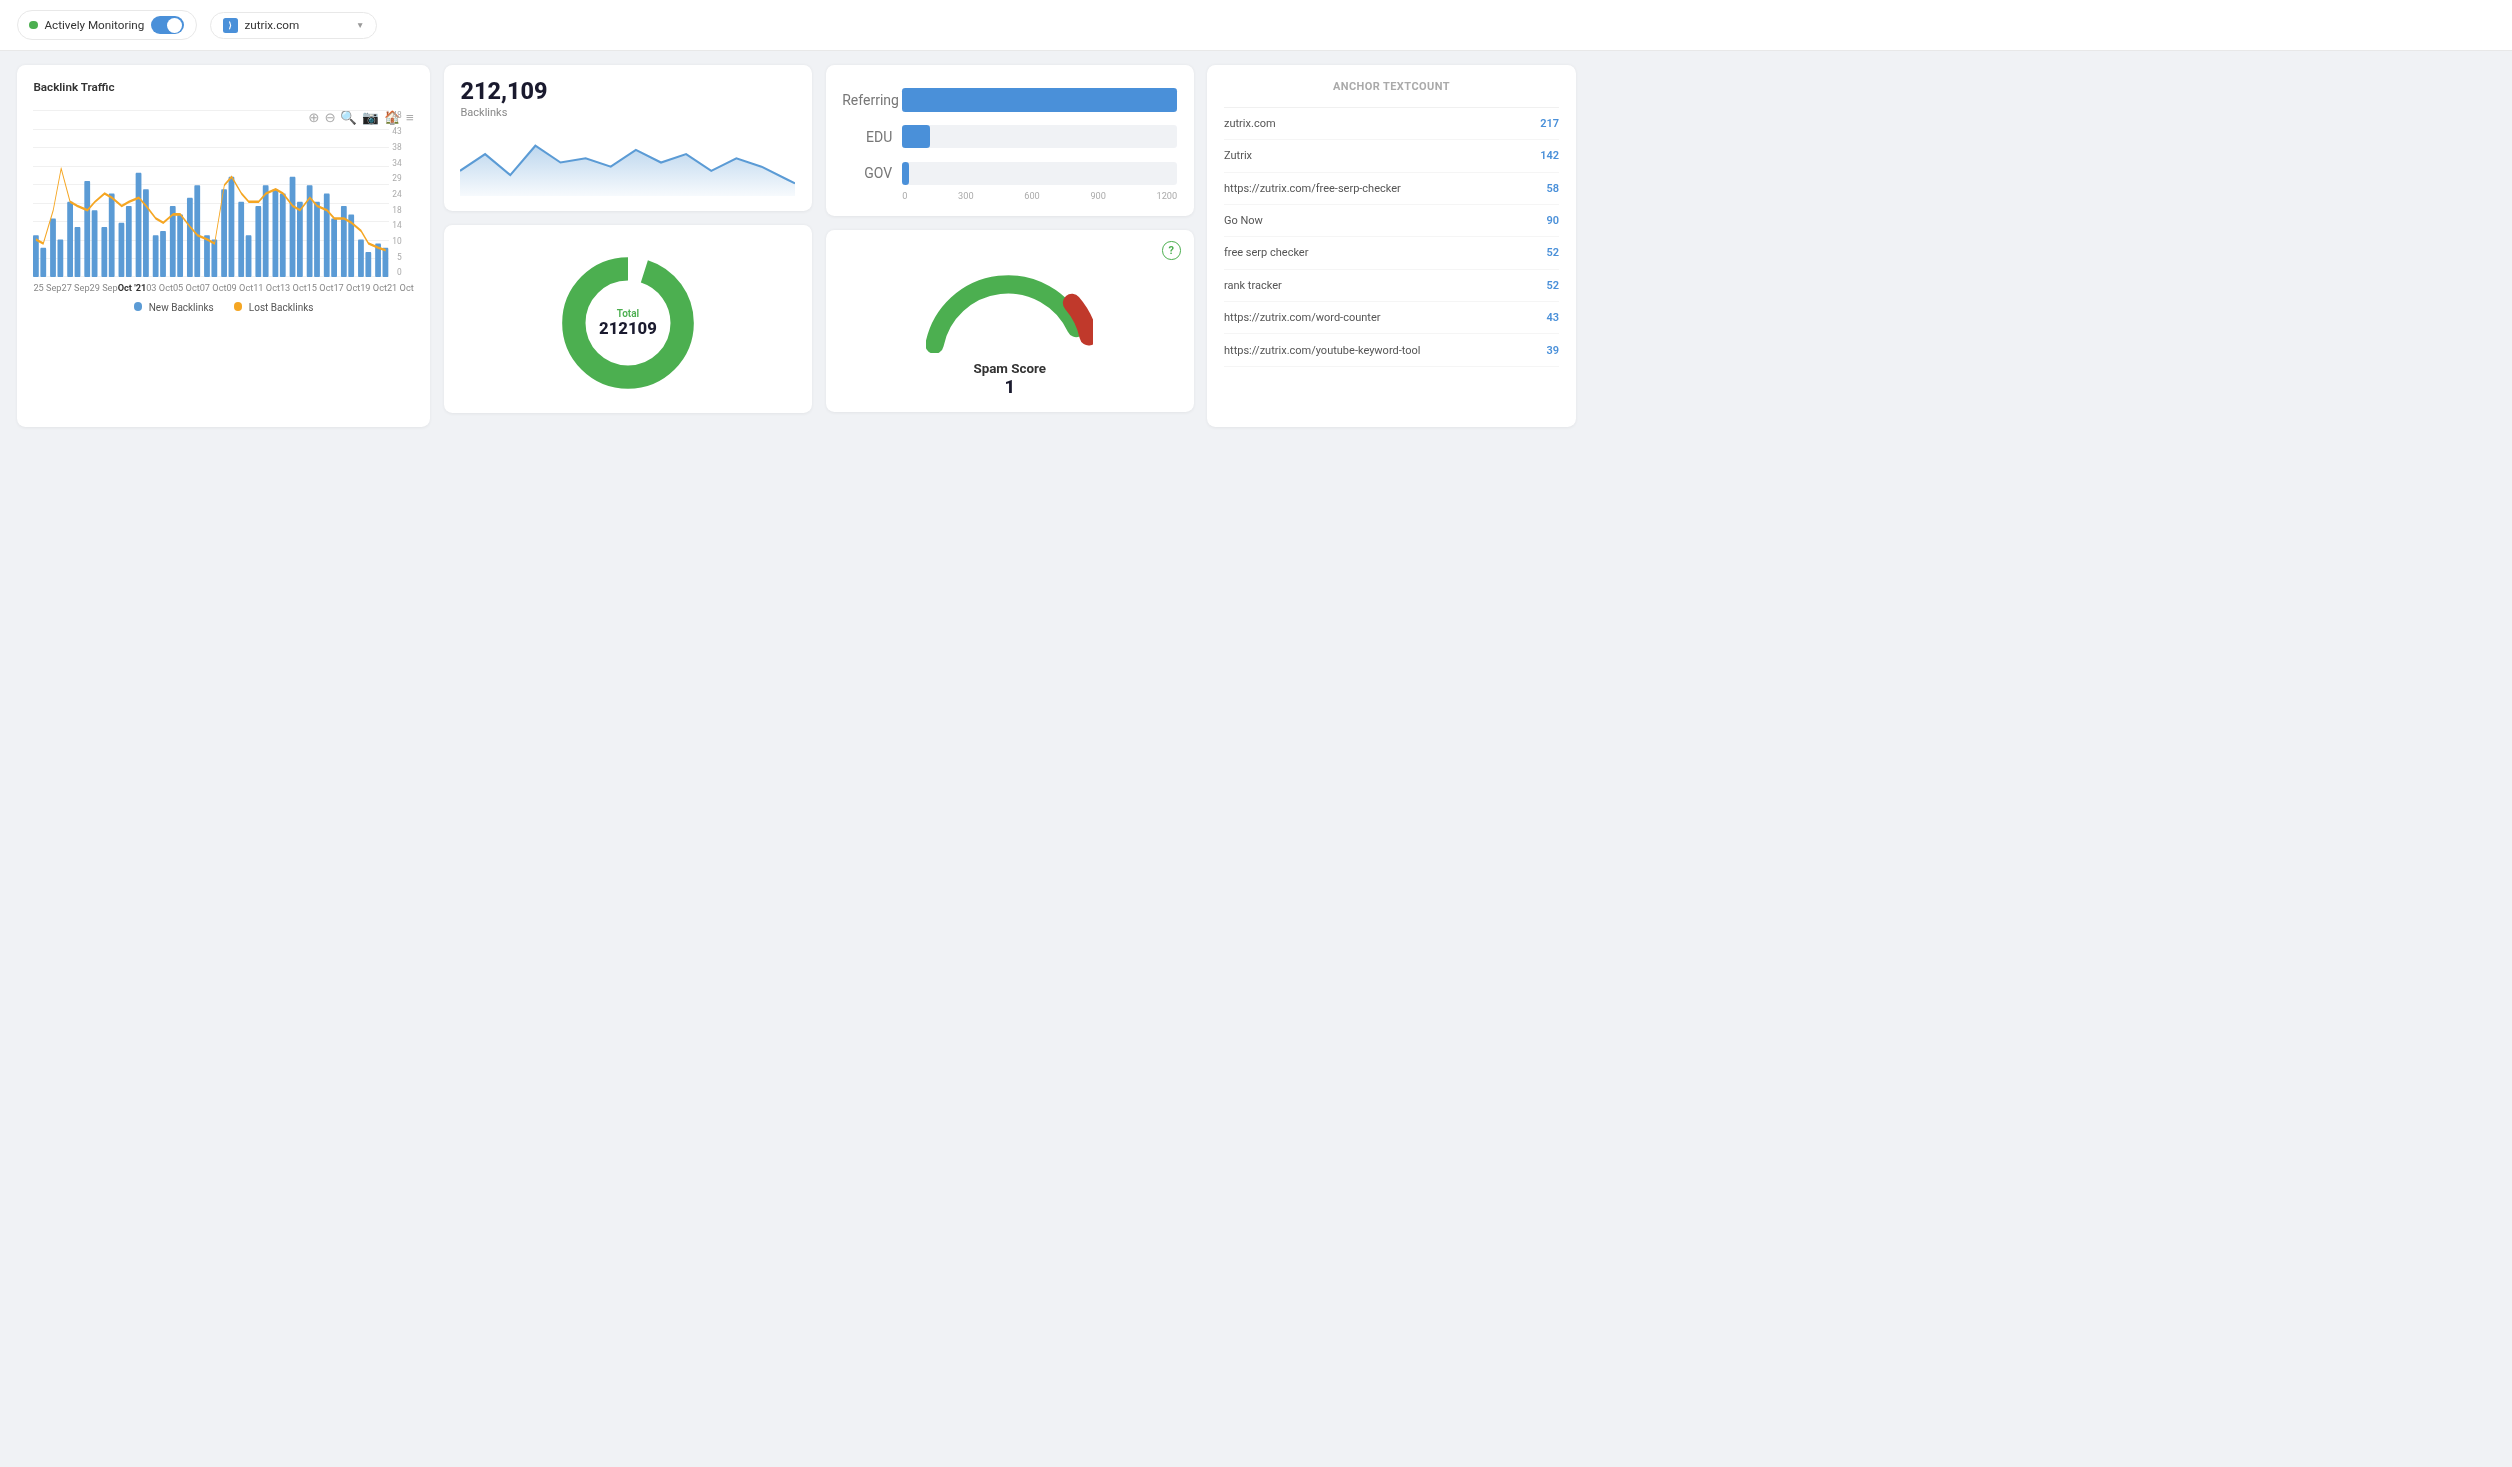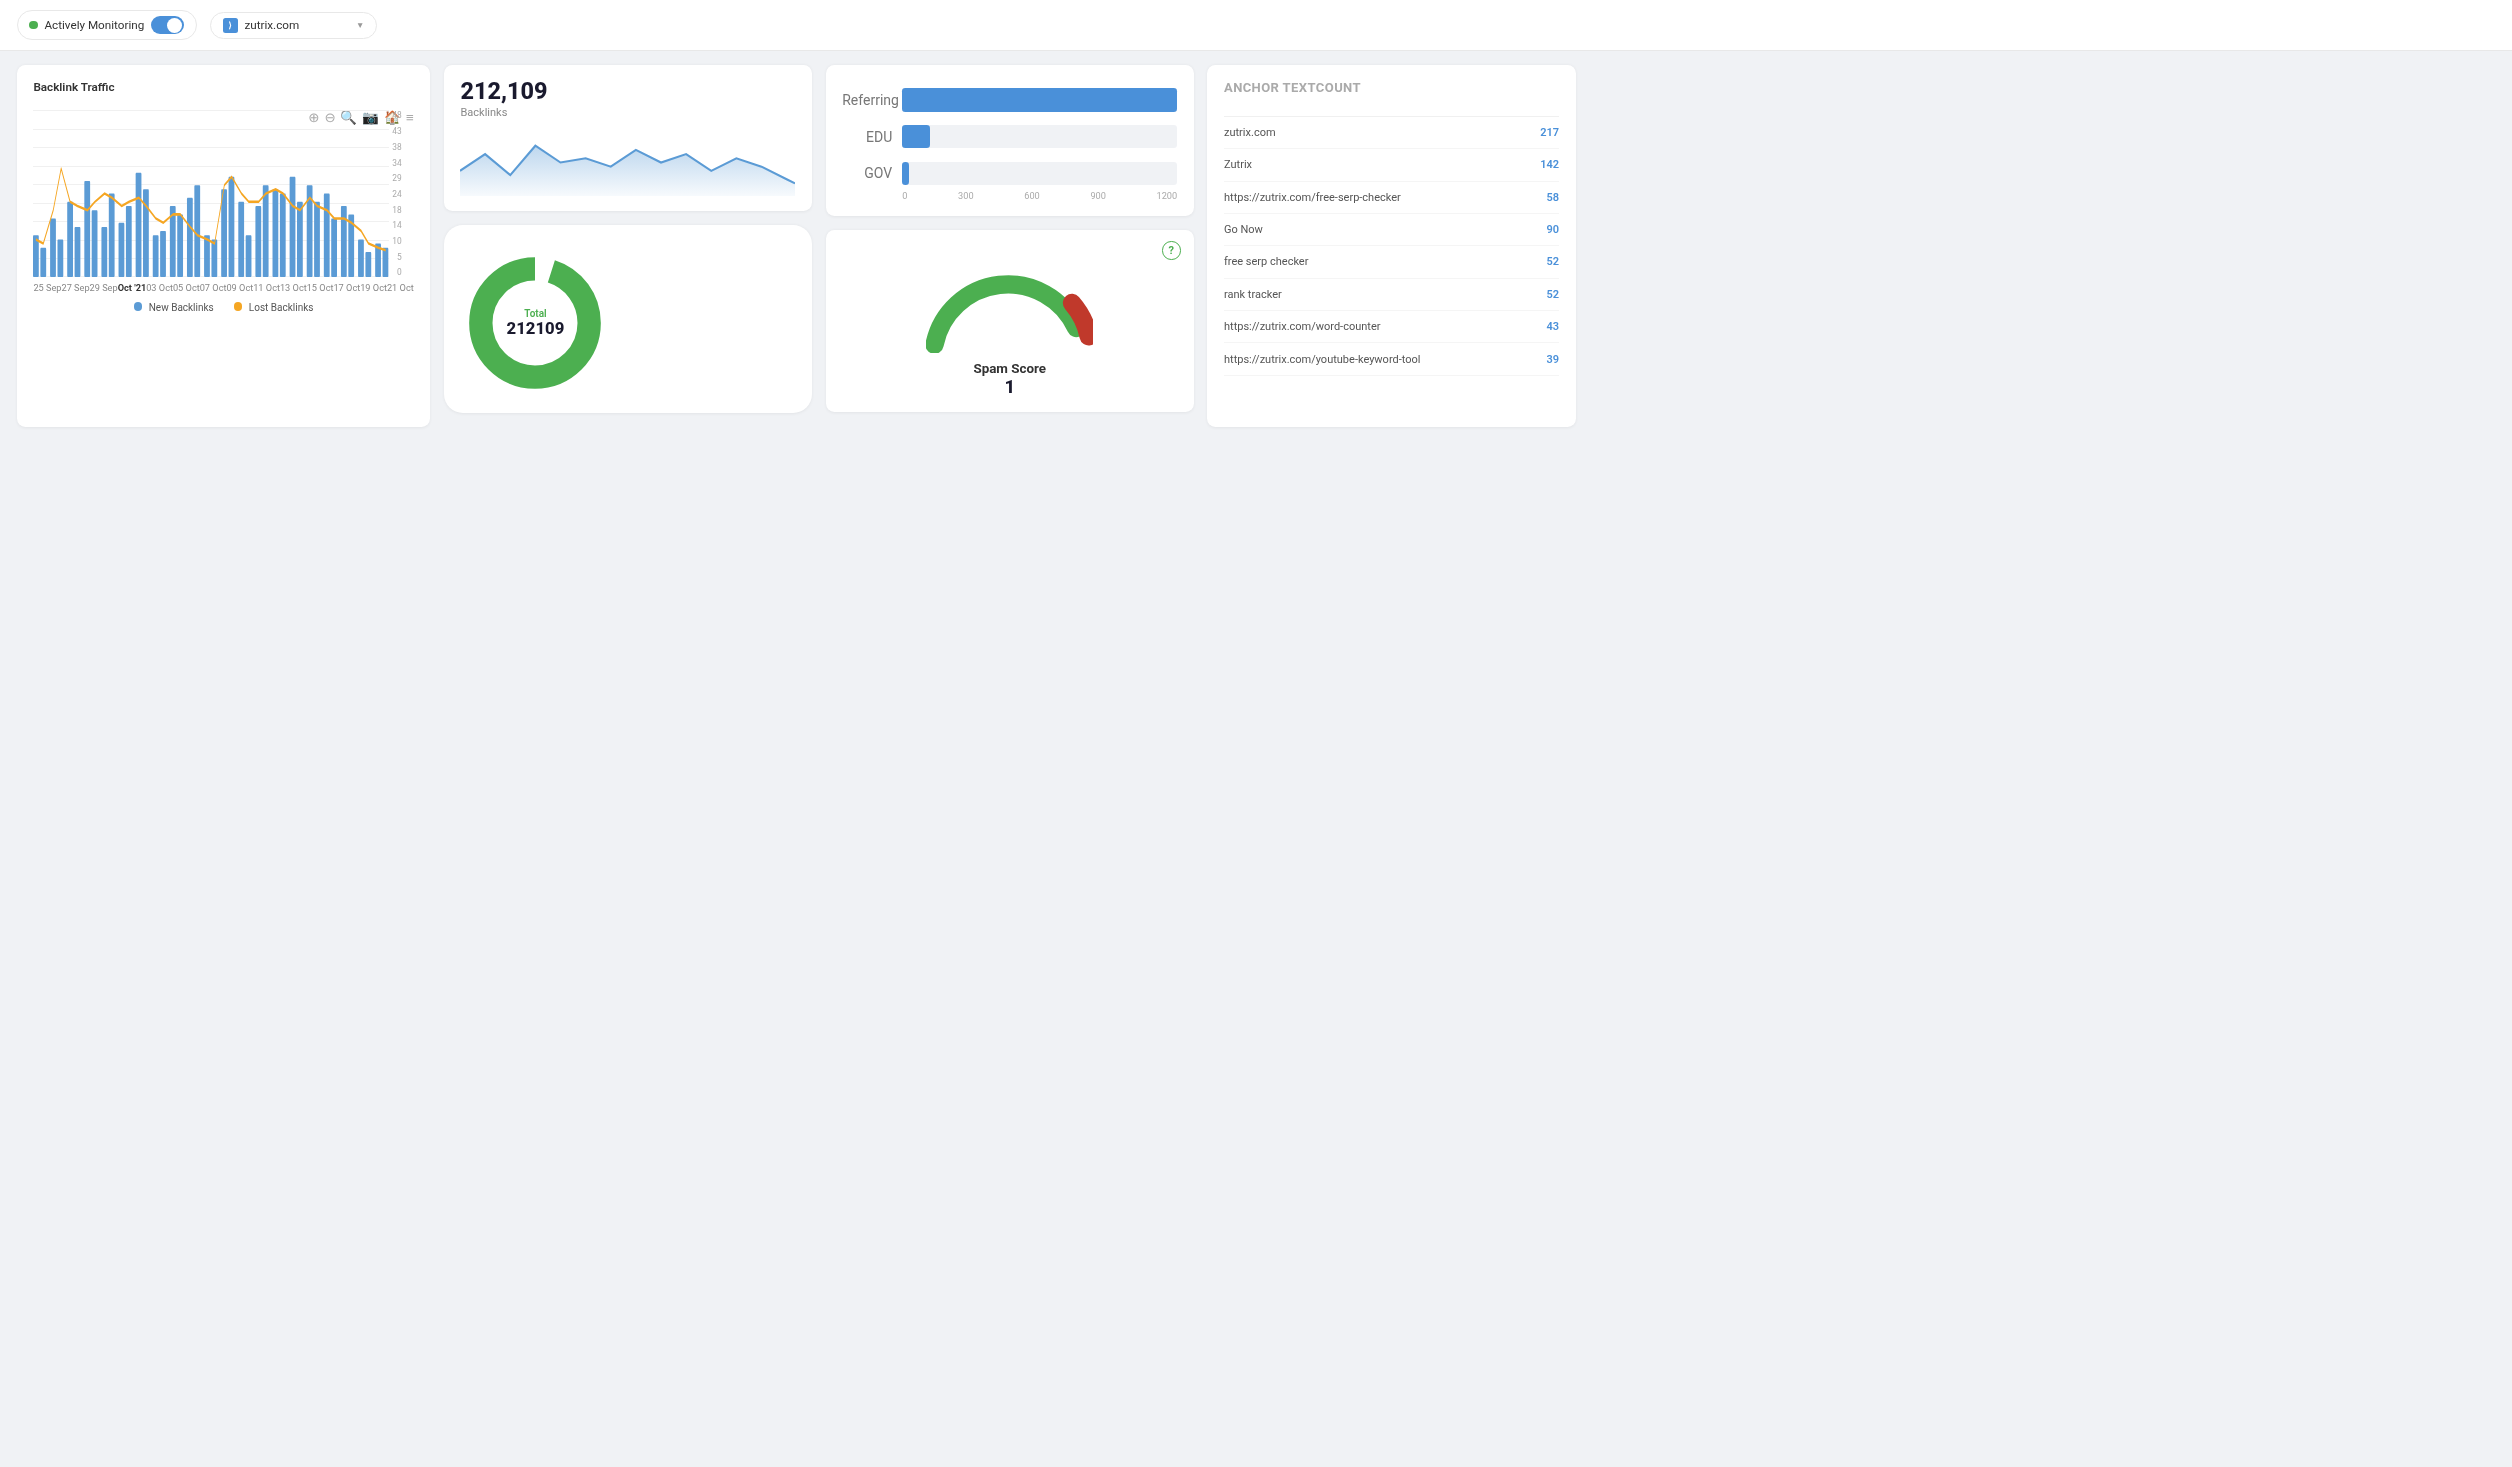--- a/index.html
+++ b/index.html
@@ -211,48 +211,47 @@
     .anchor-card {
       background: #fff;
       border-radius: 8.4px;
       padding: 15px 16.7px;
       box-shadow: 0 0.8px 3.3px rgba(0,0,0,0.06);
       grid-row: span 2;
     }
 
     .anchor-header {
       display: flex;
-      justify-content: flex-start;
-      font-size: 13px;
+      justify-content: center;
+      font-size: 11px;
       font-weight: 700;
       color: #aaa;
       letter-spacing: 0.4px;
       text-transform: uppercase;
-      padding-bottom: 21px;
+      padding-bottom: 14px;
       border-bottom: 0.8px solid #f0f0f0;
     }
 
     .anchor-row {
       display: flex;
       justify-content: space-between;
       align-items: center;
       padding: 9.2px 0;
       border-bottom: 0.8px solid #f5f5f5;
       font-size: 11px;
     }
 
     .anchor-text { color: #555; }
     .anchor-count { color: #4a90d9; font-weight: 600; }
 
     .donut-card {
       display: flex;
       flex-direction: column;
-      align-items: flex-start;
+      align-items: center;
       justify-content: center;
-      border-radius: 19px;
     }
 
     .donut-container {
       position: relative;
       width: 150px;
       height: 150px;
       margin-top: 8.4px;
     }
 
     .donut-center {

